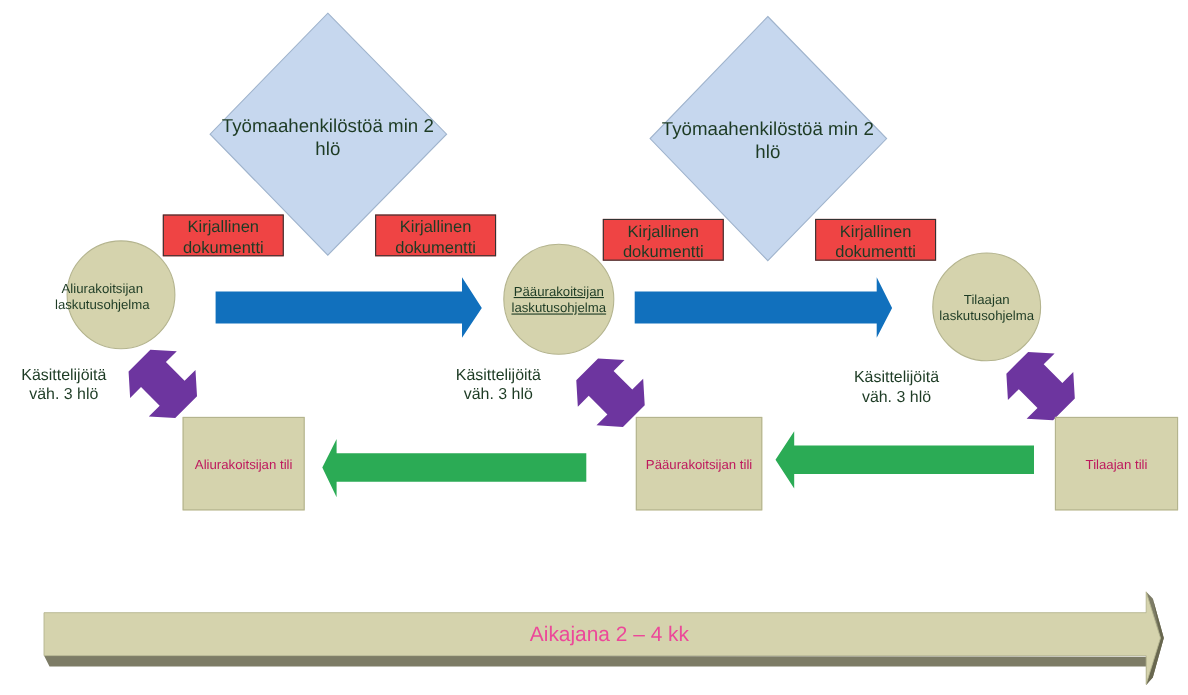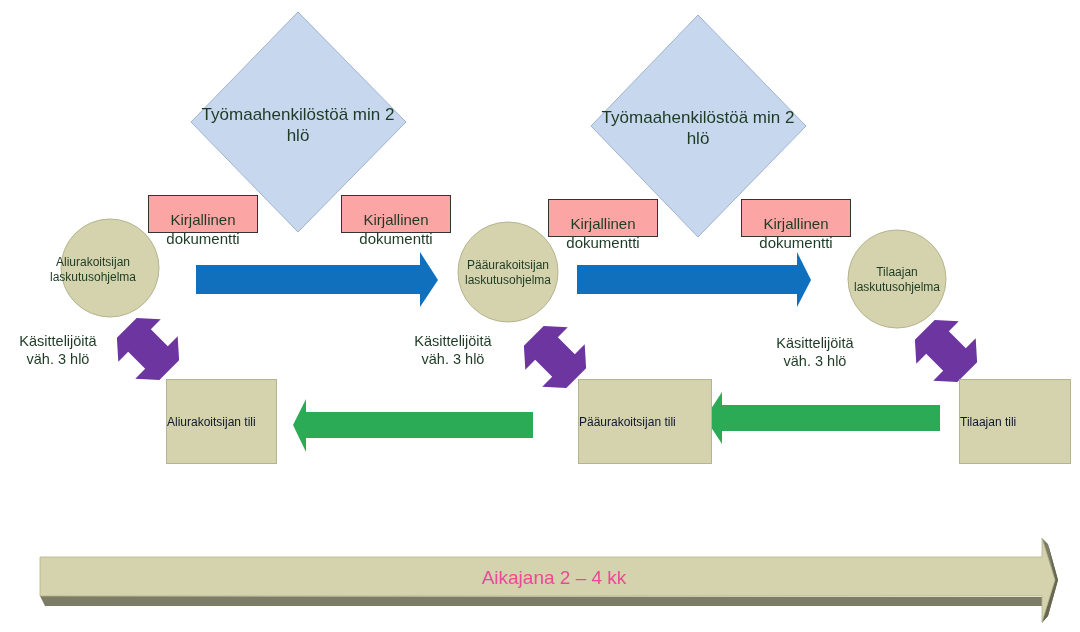--- a/index.html
+++ b/index.html
@@ -1,26 +1,26 @@
 <!DOCTYPE html>
 <html><head>
   <meta charset="utf-8">
   <style>
     html, body { margin:0; padding:0; background:#ffffff; }
     body { width:1080px; height:632px; position:relative; overflow:hidden;
            font-family:"Liberation Sans", "DejaVu Sans", sans-serif; color:#1d3b24; }
     svg.bg { position:absolute; left:0; top:0; }
     .lbl { position:absolute; text-align:center; line-height:1.25; color:#1d3b24; }
     .diamond-text { font-size:17px; width:200px; }
-    .doc-box { position:absolute; background:#fca5a5; border:1.5px solid #333; text-align:center;
-               font-size:15px; line-height:1.25; color:#1d3b24; box-sizing:border-box; padding-top:15px; }
+    .doc-box { position:absolute; background:#ef4444; border:1.5px solid #333; text-align:center;
+               font-size:15px; line-height:1.25; color:#1d3b24; box-sizing:border-box; padding-top:2px; }
     .circle-text { font-size:12px; width:110px; }
     .handler { font-size:14.5px; width:130px; }
     .acct { position:absolute; background:#d5d3ad; border:1px solid #b4b48e; box-sizing:border-box;
-            display:flex; align-items:center; font-size:12px; color:#0f172a; }
+            display:flex; align-items:center; justify-content:center; font-size:12px; color:#be185d; }
     .timeline-text { font-size:19px; width:300px; color:#ec4899; }
   </style>
 </head>
 <body>
 
 <svg class="bg" width="1080" height="632" viewBox="0 0 1080 632">
 
   <polygon points="298,12 406,122 298,232 191,122" fill="#c6d7ee" stroke="#9fb3cc" stroke-width="1"></polygon>
   <polygon points="698,15 806,126 698,237 591,126" fill="#c6d7ee" stroke="#9fb3cc" stroke-width="1"></polygon>
 
@@ -70,21 +70,21 @@
 </div>
 <div class="doc-box" style="left:741px; top:199px; width:110px; height:38px;">
   <div>Kirjallinen</div>
   <div>dokumentti</div>
 </div>
 
 <div class="lbl circle-text" style="left:38px; top:255px;">
   <div>Aliurakoitsijan</div>
   <div>laskutusohjelma</div>
 </div>
-<div class="lbl circle-text" style="left:453px; top:258px;">
+<div class="lbl circle-text" style="left:453px; top:258px;text-decoration:underline;">
   <div>Pääurakoitsijan</div>
   <div>laskutusohjelma</div>
 </div>
 <div class="lbl circle-text" style="left:842px; top:265px;">
   <div>Tilaajan</div>
   <div>laskutusohjelma</div>
 </div>
 
 <div class="lbl handler" style="left:-7px; top:332px;">
   <div>Käsittelijöitä</div>
@@ -95,20 +95,20 @@
   <div>väh. 3 hlö</div>
 </div>
 <div class="lbl handler" style="left:750px; top:334px;">
   <div>Käsittelijöitä</div>
   <div>väh. 3 hlö</div>
 </div>
 
 <div class="acct" style="left:166px; top:379px; width:111px; height:85px;">
   <span>Aliurakoitsijan tili</span>
 </div>
-<div class="acct" style="left:578px; top:379px; width:134px; height:85px;">
+<div class="acct" style="left:578px; top:379px; width:115px; height:85px;">
   <span>Pääurakoitsijan tili</span>
 </div>
 <div class="acct" style="left:959px; top:379px; width:112px; height:85px;">
   <span>Tilaajan tili</span>
 </div>
 
 <div class="lbl timeline-text" style="left:404px; top:566px;">Aikajana 2 – 4 kk</div>
 
 </body></html>

